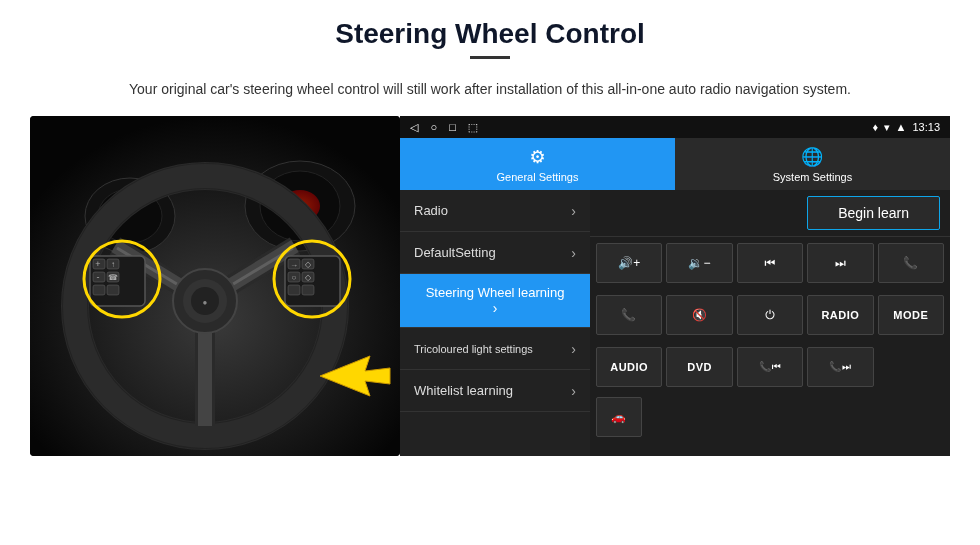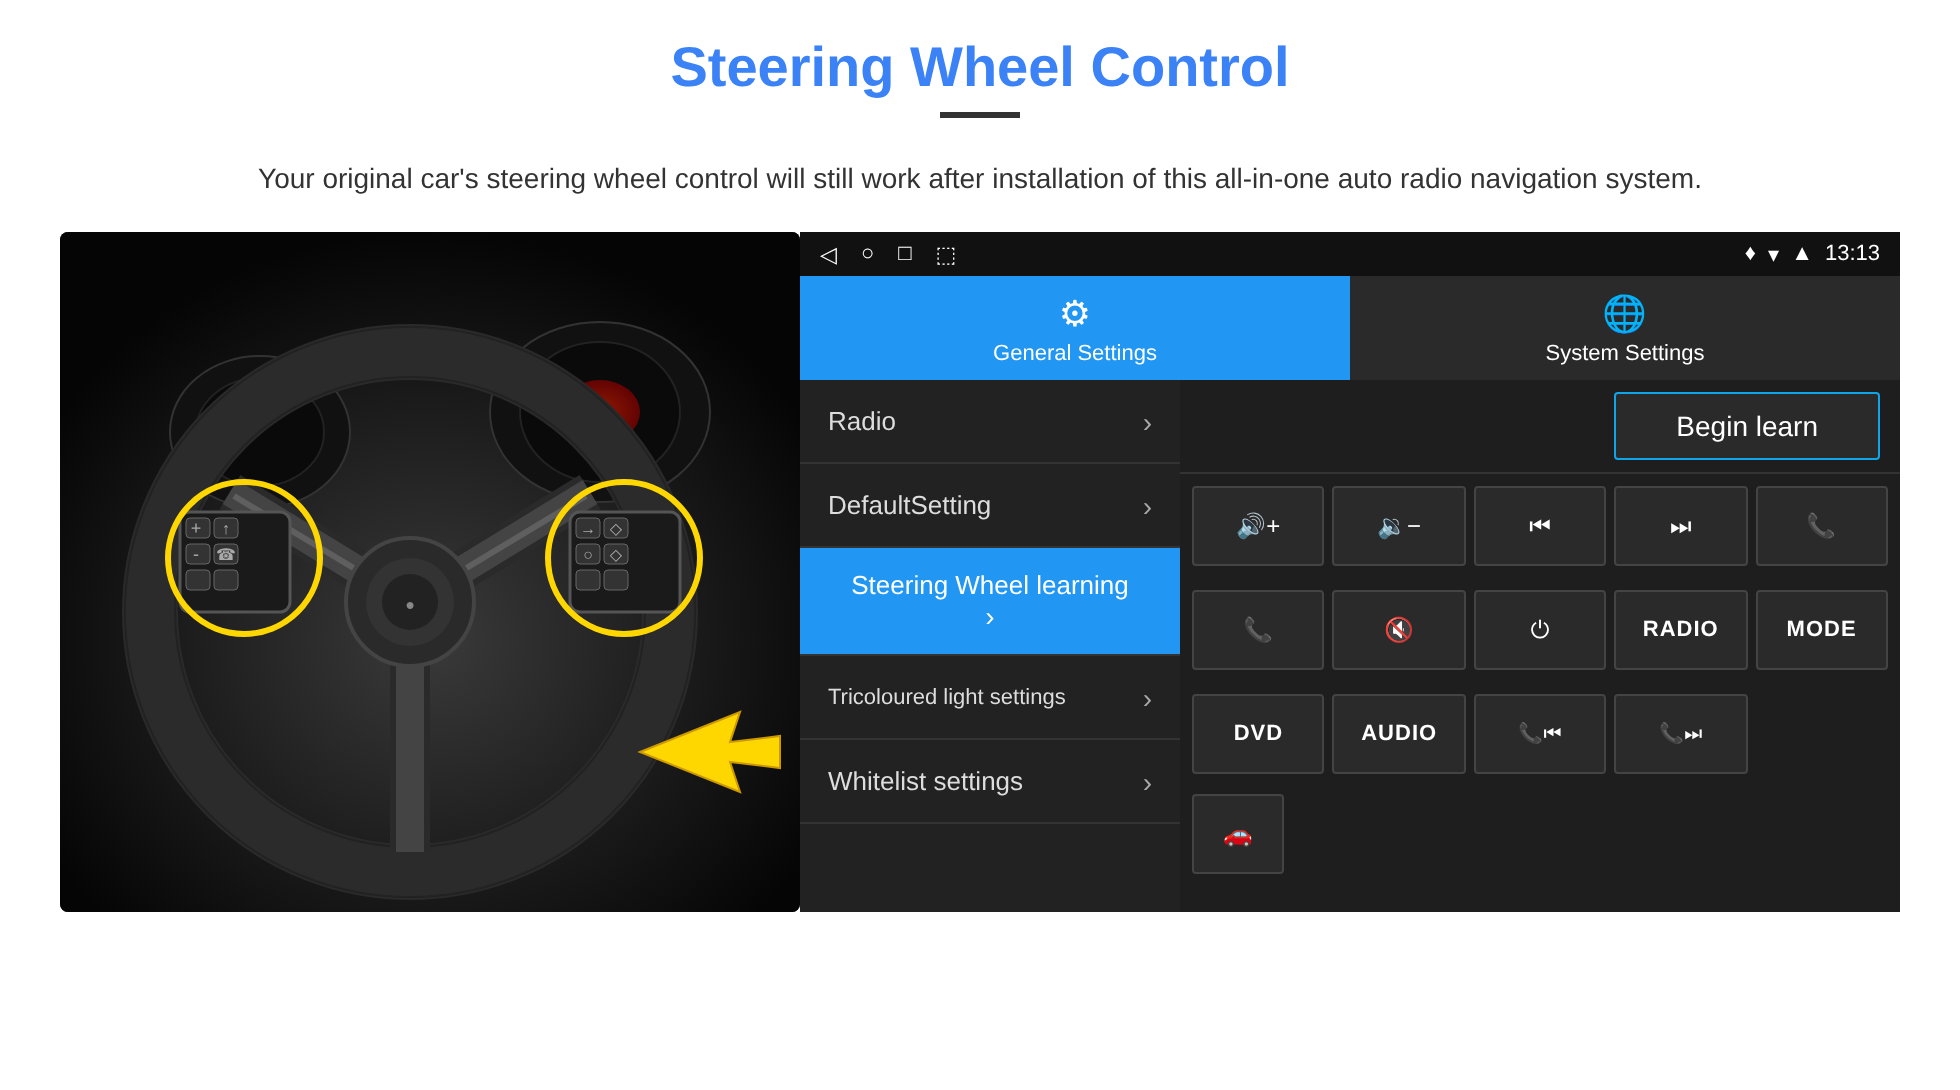--- a/index.html
+++ b/index.html
@@ -12,21 +12,21 @@
     }
 
     .page-header {
       text-align: center;
       padding: 18px 0 6px 0;
     }
 
     .page-title {
       font-size: 28px;
       font-weight: 900;
-      color: #3b82f6;
+      color: #0f172a;
     }
 
     .title-divider {
       width: 40px;
       height: 3px;
       background: #333;
       margin: 6px auto 8px auto;
     }
 
     .page-subtitle {
@@ -350,21 +350,21 @@
         </div>
         <div class="menu-item active">
           <span class="menu-item-label">Steering Wheel learning</span>
           <span class="menu-chevron">›</span>
         </div>
         <div class="menu-item">
           <span class="menu-item-label" style="font-size:11px;">Tricoloured light settings</span>
           <span class="menu-chevron">›</span>
         </div>
         <div class="menu-item">
-          <span class="menu-item-label">Whitelist settings</span>
+          <span class="menu-item-label">Whitelist learning</span>
           <span class="menu-chevron">›</span>
         </div>
       </div>
 
       <div class="button-panel">
 
         <div class="begin-learn-row">
           <button class="begin-learn-btn">Begin learn</button>
         </div>
 
@@ -399,24 +399,24 @@
           <button class="ctrl-btn text-btn">
             <span>RADIO</span>
           </button>
           <button class="ctrl-btn text-btn">
             <span>MODE</span>
           </button>
         </div>
 
         <div class="button-grid">
           <button class="ctrl-btn text-btn">
+            <span>AUDIO</span>
+          </button>
+          <button class="ctrl-btn text-btn">
             <span>DVD</span>
-          </button>
-          <button class="ctrl-btn text-btn">
-            <span>AUDIO</span>
           </button>
           <button class="ctrl-btn">
             <span style="font-size:10px;">📞⏮</span>
           </button>
           <button class="ctrl-btn">
             <span style="font-size:10px;">📞⏭</span>
           </button>
         </div>
 
         <div style="padding: 4px 6px; display:flex; gap:4px;">

